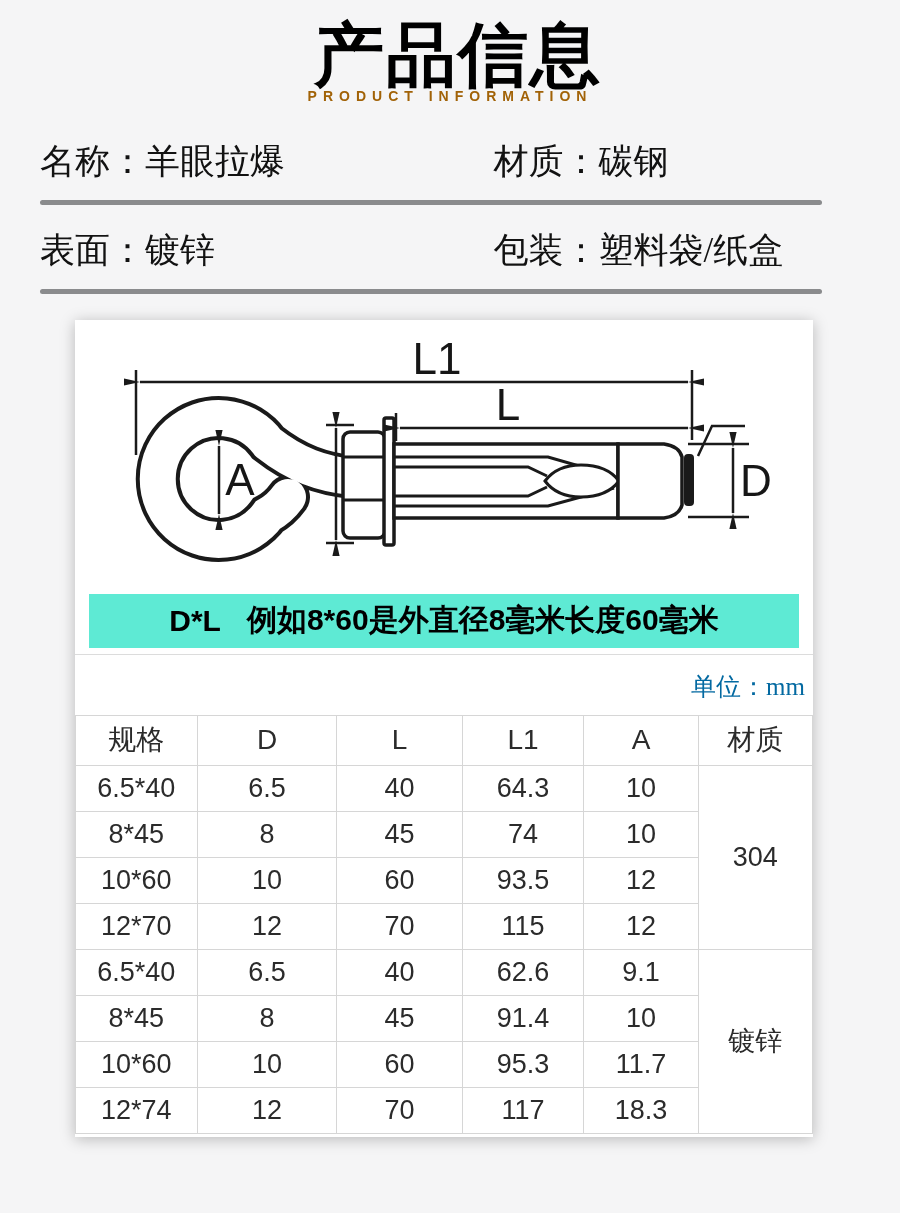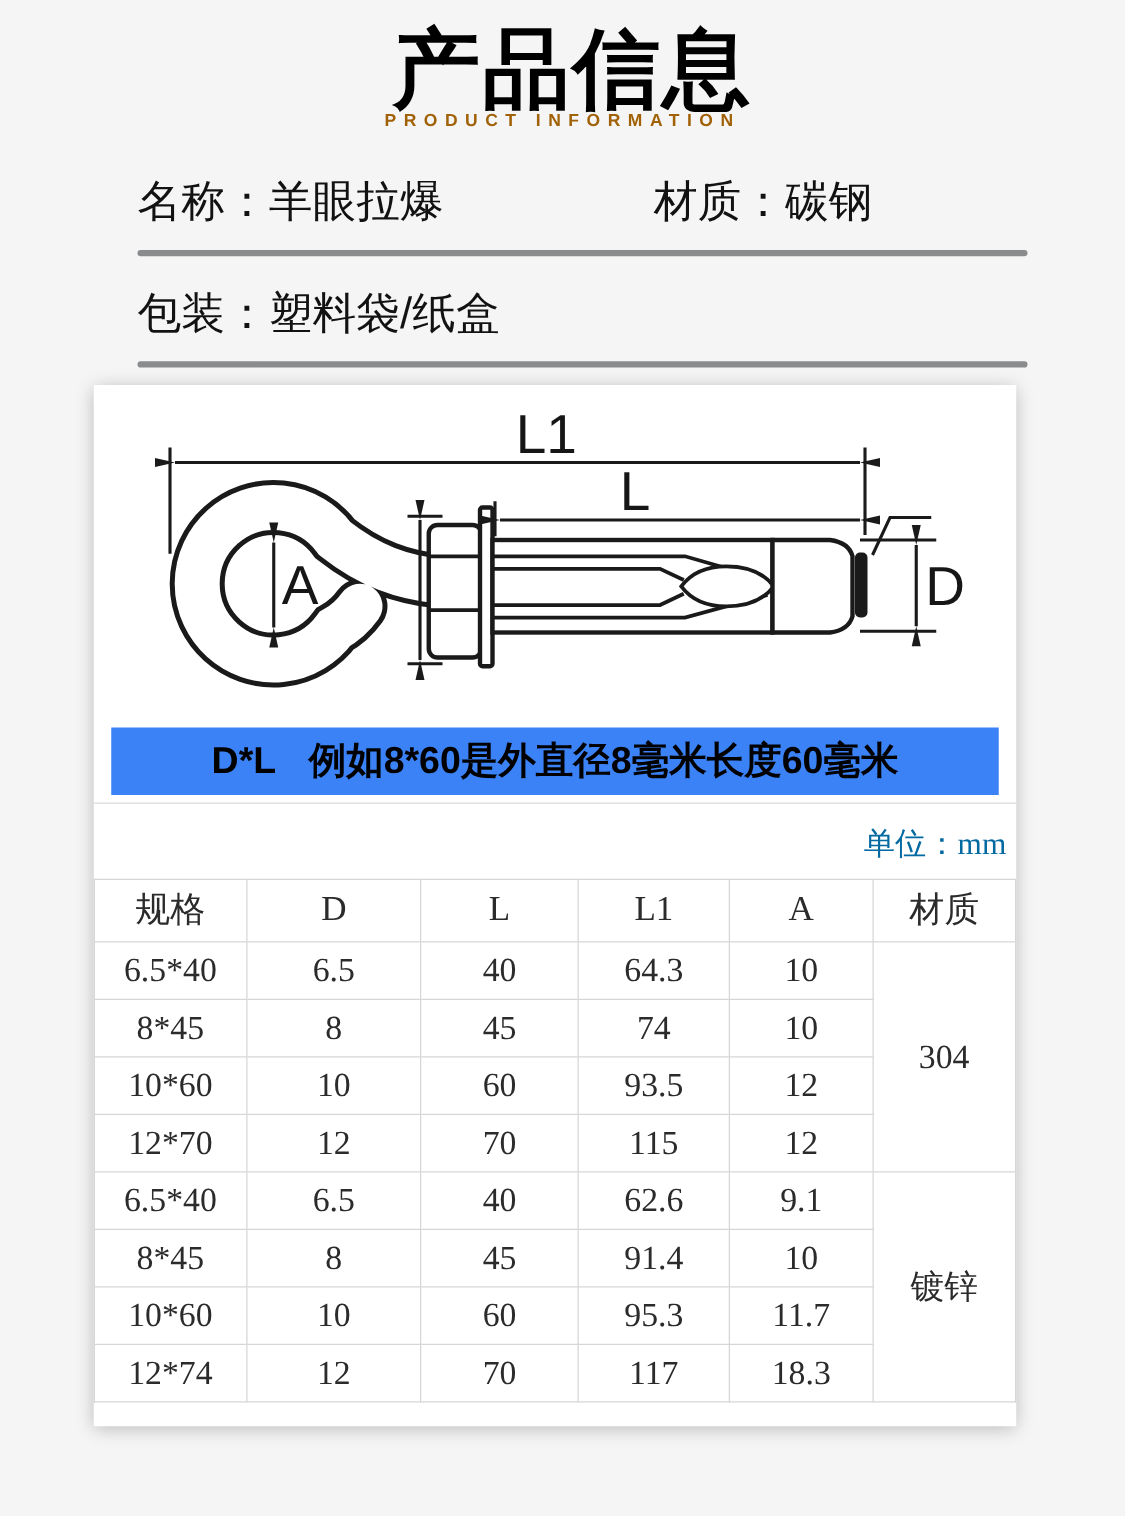--- a/index.html
+++ b/index.html
@@ -21,64 +21,64 @@
     padding-left:16px;
   }
   .subtitle{
     text-align:center;
     font-size:14px;
     font-weight:700;
     letter-spacing:6px;
     color:#a16207;
     margin-top:-6px;
   }
-  .info{margin:34px 78px 0 110px;}
+  .info{margin:34px 78px 0 40px;font-family:Liberation Serif, serif;}
   .info-row{
     display:grid;
     grid-template-columns:58% 42%;
     font-size:35px;
     font-weight:500;
     color:#121212;
   }
   .divider{
     height:5px;background:#8a8b8d;border-radius:3px;
     margin:15px 0 0 0;
   }
   .info-row.second{margin-top:22px;}
   .panel{
-    margin:14px 0 0 75px;
+    margin:26px 0 0 75px;
     width:738px;
     background:#ffffff;
     box-shadow:0 2px 14px rgba(0,0,0,0.25);
-    padding-bottom:19px;
+    padding-bottom:3px;
   }
   svg.diagram{display:block;}
   .dim-label{
     font-family:"Liberation Sans",sans-serif;
     font-size:44px;font-weight:500;fill:#161616;
   }
   .banner{
     margin:2px 14px 0 14px;
     height:54px;
-    background:#3b82f6;
+    background:#5eead4;
     display:flex;align-items:center;justify-content:center;gap:26px;
     font-size:30px;font-weight:700;color:#000;
   }
   .section-line{border:none;border-top:1px solid #dcdcdc;margin:6px 0 0 0;}
   .unit{
     text-align:right;
     font-family:"Liberation Serif",serif;
     font-size:25px;color:#0369a1;
     padding:15px 8px 12px 0;
   }
   table.spec{
     width:100%;
     border-collapse:collapse;
     table-layout:fixed;
-    font-family:Liberation Serif, serif;
+    font-family:Liberation Sans, sans-serif;
     font-size:27px;
     color:#2b2b2b;
     text-align:center;
   }
   table.spec th,table.spec td{
     border:1px solid #d6d6d6;
     font-weight:400;
     padding:0;
   }
   table.spec th{height:49px;font-size:28px;}
@@ -91,20 +91,21 @@
 <div class="title">产品信息</div>
 <div class="subtitle">PRODUCT INFORMATION</div>
 
 <div class="info">
   <div class="info-row">
     <div><span>名称：</span><span>羊眼拉爆</span></div>
     <div><span>材质：</span><span>碳钢</span></div>
   </div>
   <div class="divider"></div>
   <div class="info-row second">
+    <div><span>表面：</span><span>镀锌</span></div>
     <div><span>包装：</span><span>塑料袋/纸盒</span></div>
   </div>
   <div class="divider"></div>
 </div>
 
 <div class="panel">
 
   <svg class="diagram" width="738" height="272" viewBox="75 355 738 272">
     <defs>
       <marker id="arr" markerWidth="18" markerHeight="10" refX="1" refY="5" orient="auto-start-reverse" markerUnits="userSpaceOnUse">

